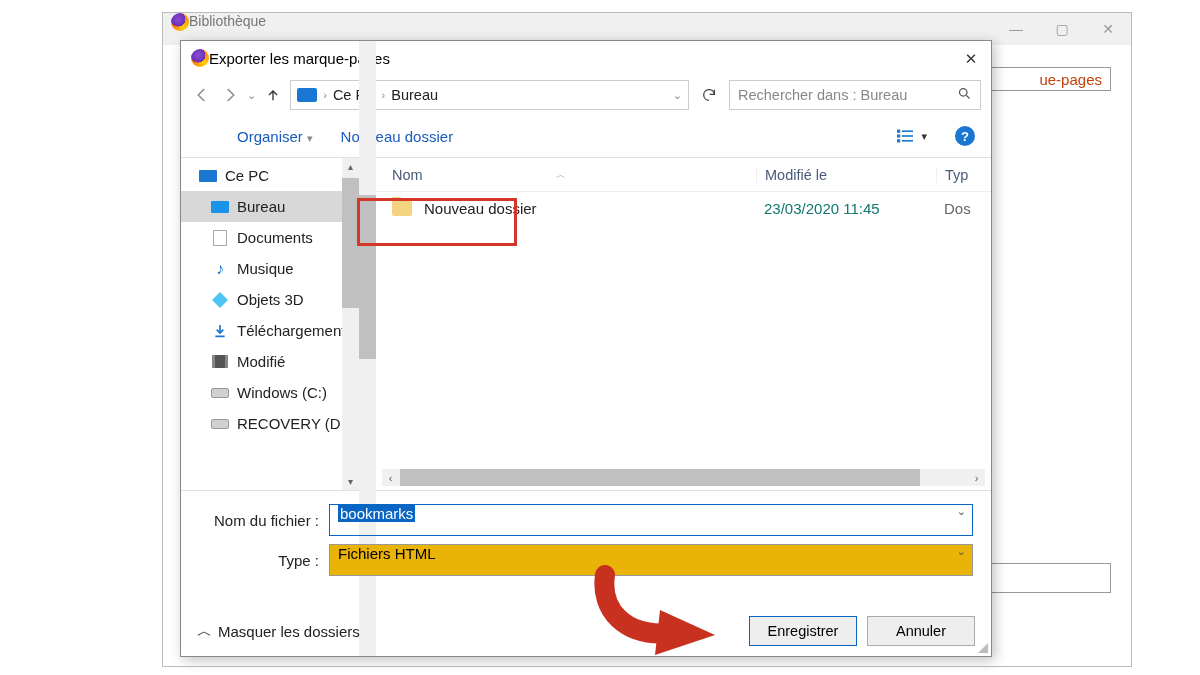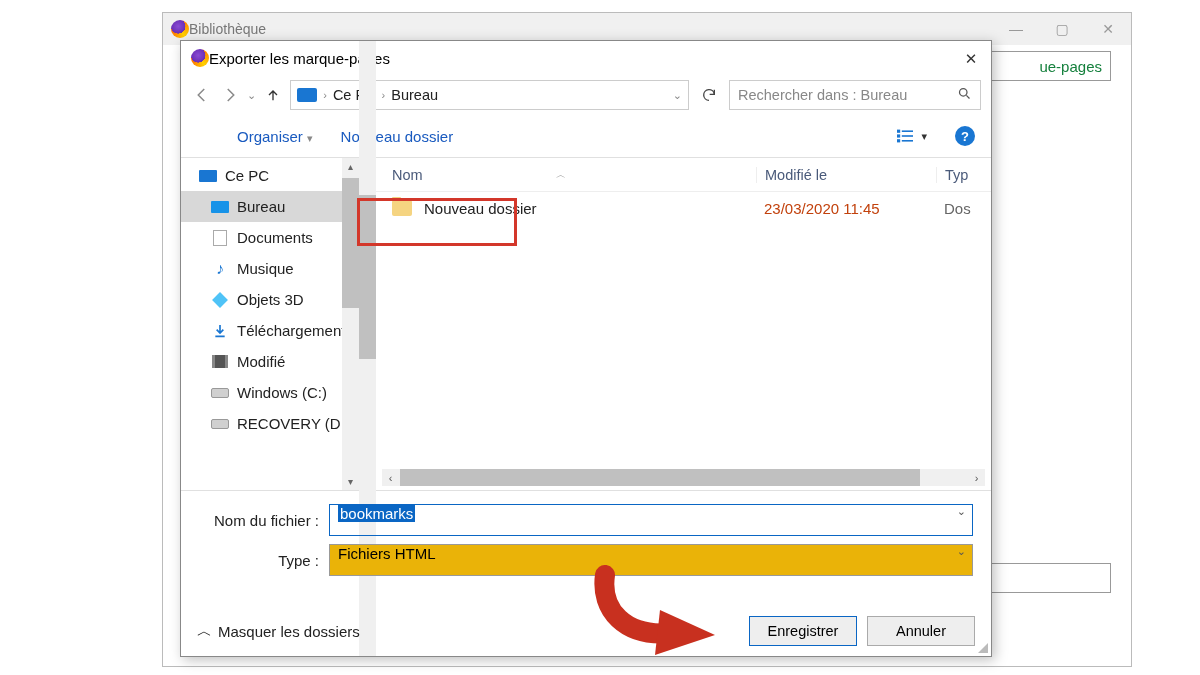--- a/index.html
+++ b/index.html
@@ -1,23 +1,23 @@
 <!DOCTYPE html>
 <html><head>
 <meta charset="utf-8">
 <style>
   * { box-sizing: border-box; font-family: "Segoe UI", Tahoma, sans-serif; }
   body { margin: 0; background: #fff; width: 1200px; height: 675px; overflow: hidden; position: relative; }
 
   
   .bg-window { position: absolute; left: 162px; top: 12px; width: 970px; height: 655px; border: 1px solid #bbb; background: #fff; }
-  .bg-titlebar { height: 32px; background: #f0f0f0; display: flex; align-items: center; padding: 0 8px; color: #777; font-size: 14px; position: relative; }
+  .bg-titlebar { height: 32px; background: #f0f0f0; display: flex; padding: 0 8px; color: #777; font-size: 14px; position: relative; }
   .bg-winctrls { position: absolute; right: 0; top: 0; display: flex; }
   .bg-winbtn { width: 46px; height: 32px; display: flex; align-items: center; justify-content: center; color: #999; }
-  .bg-input { border: 1px solid #999; height: 30px; width: 150px; display: flex; align-items: center; justify-content: flex-end; padding: 0 8px; color: #15803d; font-size: 15px; position: absolute; right: 20px; top: 38px; }
+  .bg-input { border: 1px solid #999; height: 24px; width: 150px; display: flex; align-items: center; justify-content: flex-end; padding: 0 8px; color: #c2410c; font-size: 15px; position: absolute; right: 20px; top: 54px; }
   .bg-row { position:absolute; right:20px; top:550px; width:680px; height:30px; border:1px solid #999;}
 
   
   .dialog { position: absolute; left: 180px; top: 40px; width: 812px; height: 617px; border: 1px solid #888; background: #fff; box-shadow: 3px 3px 12px rgba(0,0,0,.25); }
   .dlg-titlebar { height: 34px; display: flex; align-items: center; padding: 0 10px; font-size: 15px; position: relative; }
   .dlg-close { position: absolute; right: 8px; top: 6px; width: 24px; height: 24px; display: flex; align-items: center; justify-content: center; color: #333; font-size: 15px; }
 
   .nav-row { height: 40px; display: flex; align-items: center; padding: 0 10px; gap: 6px; }
   .nav-arrow { width: 22px; height: 22px; display: flex; align-items: center; justify-content: center; color: #8a8a8a; }
   .nav-arrow.dark { color: #333; }
@@ -42,21 +42,21 @@
 
   .filepane { flex: 1; position: relative; background: #fff; }
   .file-header { height: 34px; display: flex; align-items: center; font-size: 14.5px; color: #4a5a7a; border-bottom: 1px solid #eee; }
   .file-header .col-name { width: 380px; padding-left: 16px; display:flex; align-items:center; position:relative;}
   .file-header .col-mod { width: 180px; padding-left: 8px; border-left: 1px solid #eee; }
   .file-header .col-type { flex: 1; padding-left: 8px; border-left: 1px solid #eee; }
   .sort-caret { position:absolute; left:180px; font-size:10px; color:#888;}
 
   .file-row { height: 32px; display: flex; align-items: center; font-size: 15px; color: #222; }
   .file-row .col-name { width: 380px; padding-left: 16px; display: flex; align-items: center; gap: 12px; }
-  .file-row .col-mod { width: 180px; padding-left: 8px; color: #c2410c; }
+  .file-row .col-mod { width: 180px; padding-left: 8px; color: #0f766e; }
   .file-row .col-type { flex: 1; padding-left: 8px; color: #666; }
   .folder-ic { width: 20px; height: 16px; background: #f5d481; border-radius: 2px; position:relative;}
   .folder-ic::before { content:""; position:absolute; top:-3px; left:0; width:9px; height:4px; background:#f5d481; border-radius:1px 1px 0 0;}
 
   .vtrack { position:absolute; left:178px; width:17px; top:0; bottom:0; background:#f0f0f0;}
   .vtrack .thumb { position:absolute; left:0; right:0; top:154px; height:164px; background:#c0c0c0;}
 
   .hscroll { position: absolute; left: 200px; right: 6px; bottom: 4px; height: 17px; background: #f0f0f0; }
   .hscroll .thumb { position: absolute; left: 18px; top: 0; bottom: 0; width: 520px; background: #c0c0c0; }
   .hscroll .arrow { position: absolute; top:0; bottom:0; width:17px; display:flex; align-items:center; justify-content:center; font-size:11px; color:#555;}

